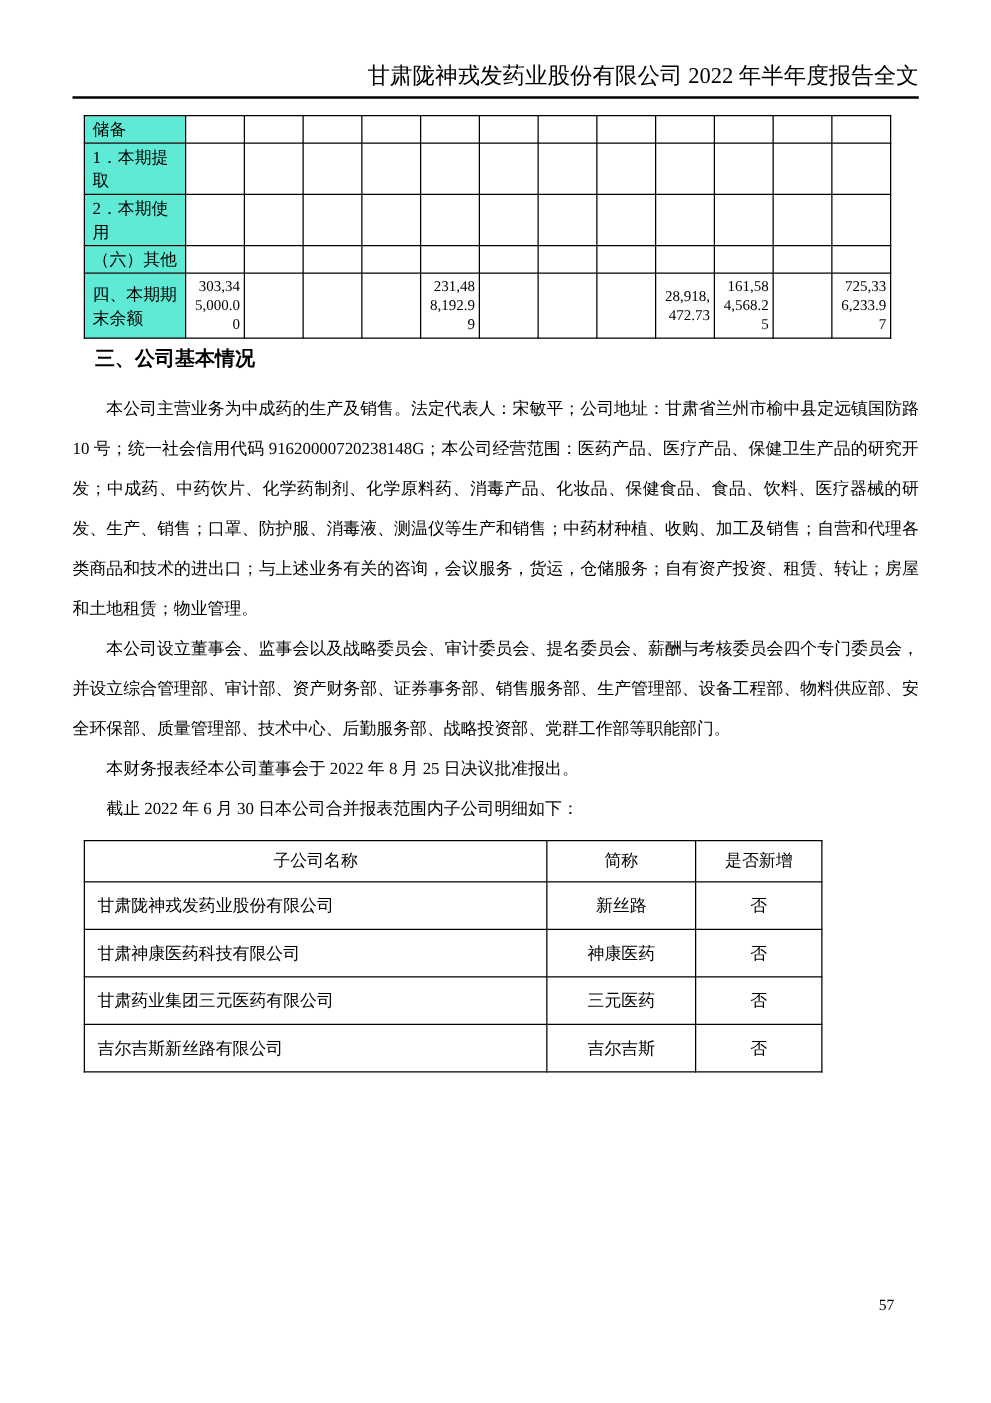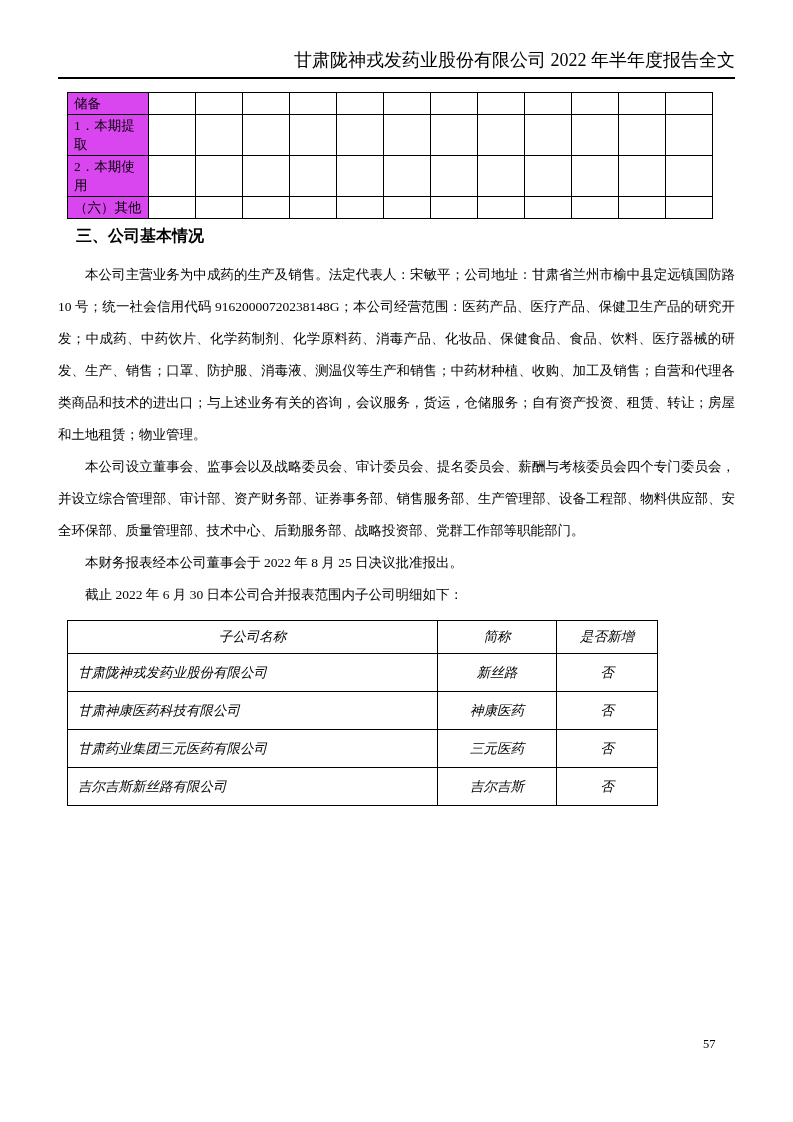--- a/index.html
+++ b/index.html
@@ -30,21 +30,21 @@
     margin: 13px 0 0 9px;
     width: 645px;
     table-layout: fixed;
   }
   .equity-table td {
     border: 1px solid #000000;
     vertical-align: middle;
     overflow: hidden;
   }
   .equity-table .label-cell {
-    background: #d946ef;
+    background: #5eead4;
     font-size: 13.5px;
     line-height: 19px;
     padding: 1px 3px 1px 6px;
     text-align: left;
     word-break: break-all;
   }
   .equity-table .value-cell {
     font-size: 12px;
     line-height: 15px;
     text-align: right;
@@ -70,21 +70,20 @@
     line-height: 32px;
     text-align: justify;
     text-justify: inter-character;
     text-indent: 2em;
   }
   
   .subsidiary-table {
     margin: 9px 0 0 9px;
     width: 590px;
     table-layout: fixed;
-    font-style: italic;
   }
   .subsidiary-table th, .subsidiary-table td {
     border: 1px solid #000000;
     font-size: 13.5px;
     font-weight: normal;
     vertical-align: middle;
     text-align: center;
   }
   .subsidiary-table thead tr { height: 33px; }
   .subsidiary-table tbody tr { height: 38px; }
@@ -165,20 +164,35 @@
           <td class="value-cell"></td>
           <td class="value-cell"></td>
           <td class="value-cell"></td>
           <td class="value-cell"></td>
           <td class="value-cell"></td>
           <td class="value-cell"></td>
           <td class="value-cell"></td>
           <td class="value-cell"></td>
           <td class="value-cell"></td>
           <td class="value-cell"></td>
+        </tr>
+        <tr>
+          <td class="label-cell">四、本期期末余额</td>
+          <td class="value-cell">303,345,000.00</td>
+          <td class="value-cell"></td>
+          <td class="value-cell"></td>
+          <td class="value-cell"></td>
+          <td class="value-cell">231,488,192.99</td>
+          <td class="value-cell"></td>
+          <td class="value-cell"></td>
+          <td class="value-cell"></td>
+          <td class="value-cell">28,918,472.73</td>
+          <td class="value-cell">161,584,568.25</td>
+          <td class="value-cell"></td>
+          <td class="value-cell">725,336,233.97</td>
         </tr>
       </tbody>
   </table>
 
   <div class="section-heading">三、公司基本情况</div>
 
   <div class="body-text">
     <p>本公司主营业务为中成药的生产及销售。法定代表人：宋敏平；公司地址：甘肃省兰州市榆中县定远镇国防路 10 号；统一社会信用代码 91620000720238148G；本公司经营范围：医药产品、医疗产品、保健卫生产品的研究开发；中成药、中药饮片、化学药制剂、化学原料药、消毒产品、化妆品、保健食品、食品、饮料、医疗器械的研发、生产、销售；口罩、防护服、消毒液、测温仪等生产和销售；中药材种植、收购、加工及销售；自营和代理各类商品和技术的进出口；与上述业务有关的咨询，会议服务，货运，仓储服务；自有资产投资、租赁、转让；房屋和土地租赁；物业管理。</p>
     <p>本公司设立董事会、监事会以及战略委员会、审计委员会、提名委员会、薪酬与考核委员会四个专门委员会，并设立综合管理部、审计部、资产财务部、证券事务部、销售服务部、生产管理部、设备工程部、物料供应部、安全环保部、质量管理部、技术中心、后勤服务部、战略投资部、党群工作部等职能部门。</p>
     <p>本财务报表经本公司董事会于 2022 年 8 月 25 日决议批准报出。</p>

